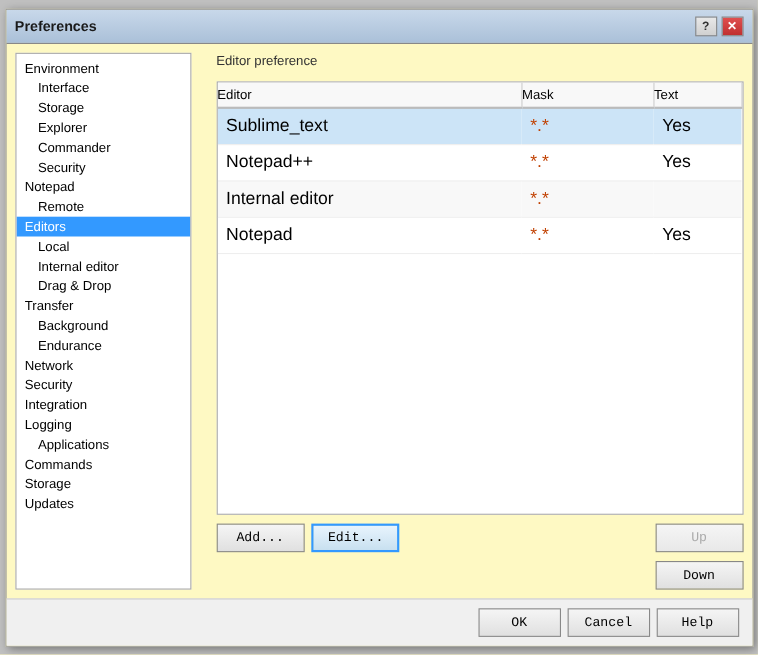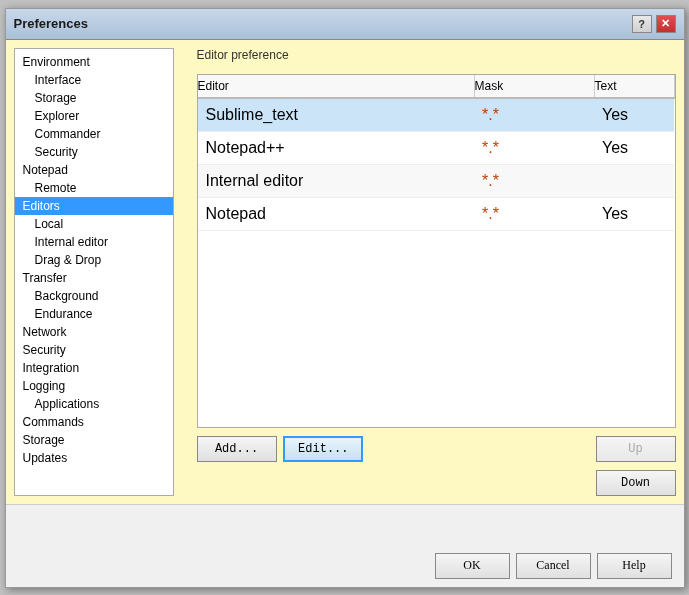--- a/index.html
+++ b/index.html
@@ -180,22 +180,21 @@
       background: #f0f0f0;
     }
     .footer-btn {
       min-width: 75px;
       height: 26px;
       padding: 2px 12px;
       border: 1px solid #888;
       background: linear-gradient(to bottom, #f5f5f5, #e0e0e0);
       cursor: pointer;
       font-size: 12px;
-      font-family: Liberation Serif, serif;
-      margin-top: 40px;
+      font-family: Liberation Mono, monospace;
     }
   </style>
 </head>
 <body>
 
 <div class="dialog">
 
   <div class="title-bar">
     <span class="title-bar-text">Preferences</span>
     <div class="title-bar-buttons">

